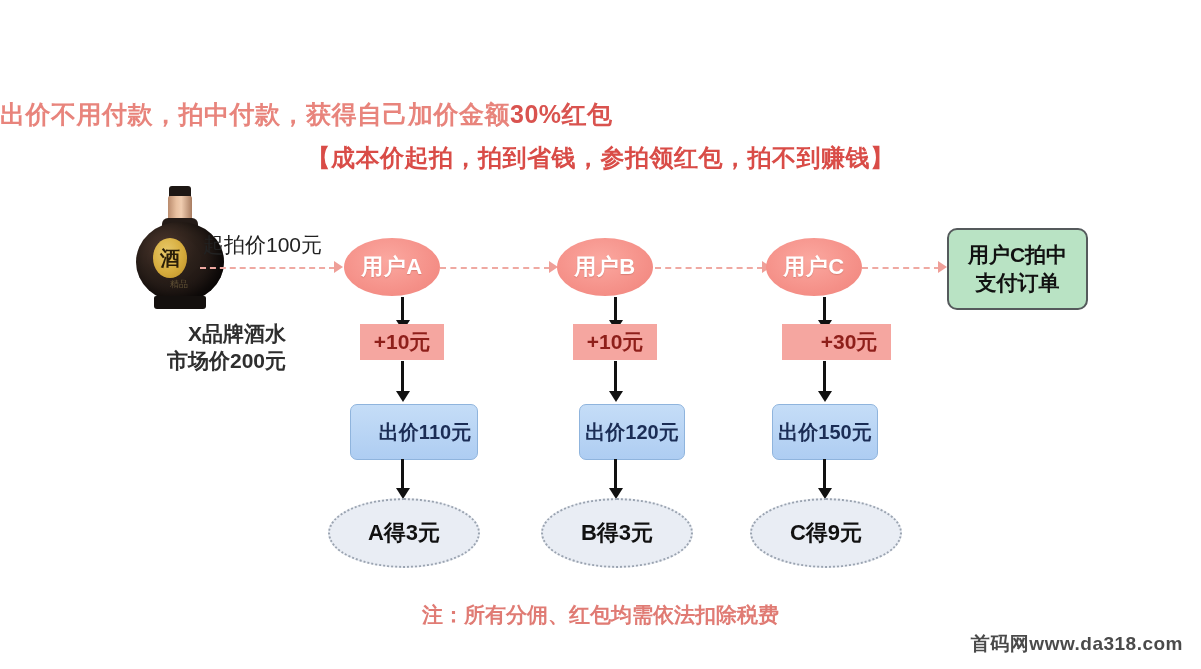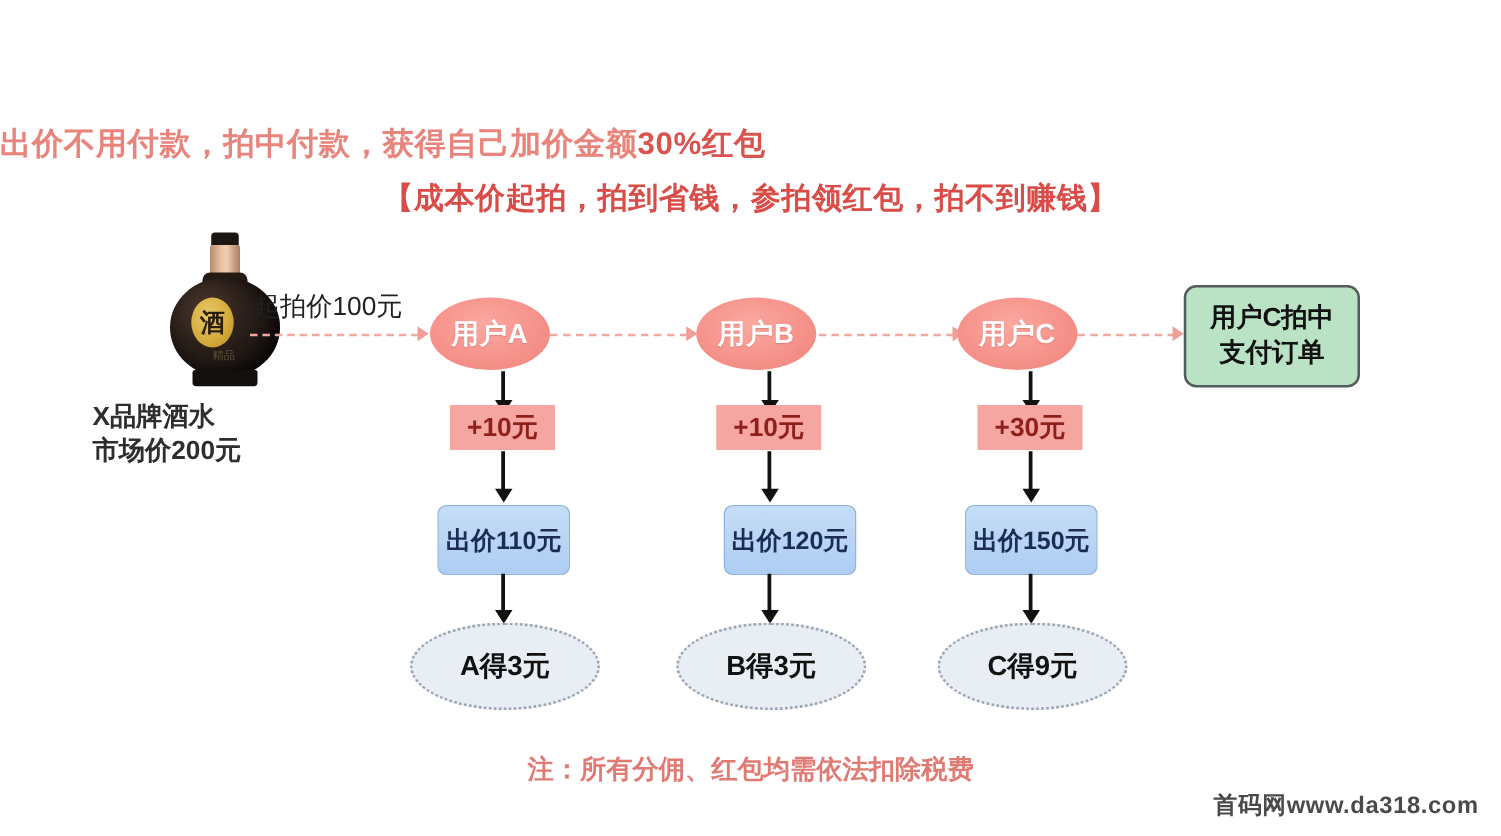--- a/index.html
+++ b/index.html
@@ -98,21 +98,21 @@
   .b-base {
     position: absolute; left: 26px; top: 110px;
     width: 52px; height: 13px;
     background: #14100e;
     border-radius: 2px 2px 3px 3px;
   }
   .product-caption {
     position: absolute;
     left: 74px; top: 320px;
     width: 212px;
-    text-align: left;
+    text-align: right;
     font-size: 21px;
     font-weight: bold;
     color: #2e2e2e;
     line-height: 27px;
   }
 
   
   .start-price {
     position: absolute;
     left: 203px; top: 231px;
@@ -279,35 +279,35 @@
   <div class="hconn" style="left:655px; width:108px;"></div>
   <div class="harrow" style="left:762px;"></div>
 
   <div class="hconn" style="left:862px; width:78px;"></div>
   <div class="harrow" style="left:938px;"></div>
 
   <div class="user-node" style="left:344px; top:238px;">用户A</div>
   <div class="varrow" style="left:401px; top:297px; height:24px;"></div>
   <div class="inc-box" style="left:360px; top:324px;">+10元</div>
   <div class="varrow" style="left:401px; top:361px; height:31px;"></div>
-  <div class="bid-box" style="left:350px; top:404px;">出价110元</div>
+  <div class="bid-box" style="left:350px; top:404px;padding-left:22px;">出价110元</div>
   <div class="varrow" style="left:401px; top:459px; height:30px;"></div>
   <div class="result-node" style="left:328px; top:498px;">A得3元</div>
 
   <div class="user-node" style="left:557px; top:238px;">用户B</div>
   <div class="varrow" style="left:614px; top:297px; height:24px;"></div>
   <div class="inc-box" style="left:573px; top:324px;">+10元</div>
   <div class="varrow" style="left:614px; top:361px; height:31px;"></div>
   <div class="bid-box" style="left:563px; top:404px;margin-left:16px;">出价120元</div>
   <div class="varrow" style="left:614px; top:459px; height:30px;"></div>
   <div class="result-node" style="left:541px; top:498px;">B得3元</div>
 
   <div class="user-node" style="left:766px; top:238px;">用户C</div>
   <div class="varrow" style="left:823px; top:297px; height:24px;"></div>
-  <div class="inc-box" style="left:782px; top:324px;">+30元</div>
+  <div class="inc-box" style="left:782px; top:324px;padding-left:25px;">+30元</div>
   <div class="varrow" style="left:823px; top:361px; height:31px;"></div>
   <div class="bid-box" style="left:772px; top:404px;">出价150元</div>
   <div class="varrow" style="left:823px; top:459px; height:30px;"></div>
   <div class="result-node" style="left:750px; top:498px;">C得9元</div>
 
   <div class="green-box">
     <div>用户C拍中</div>
     <div>支付订单</div>
   </div>
 

